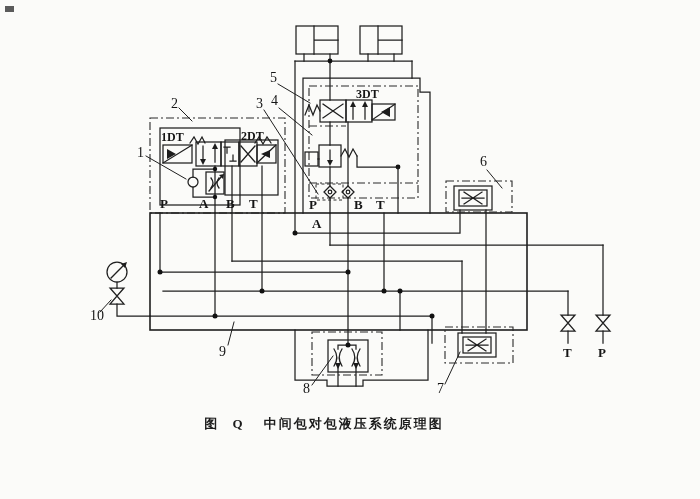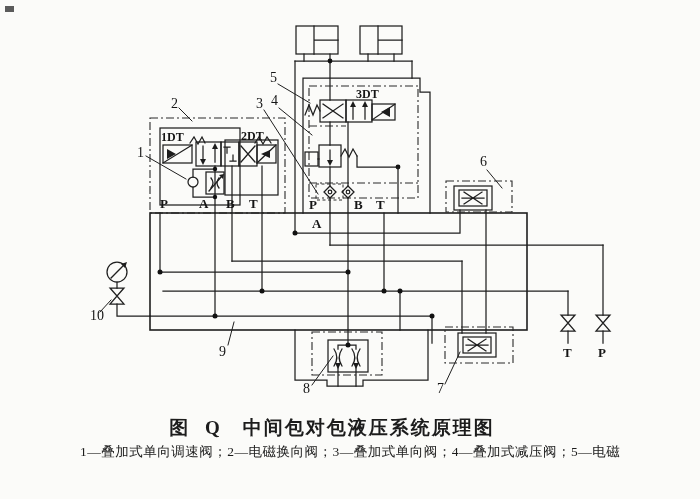--- a/index.html
+++ b/index.html
@@ -14,21 +14,21 @@
   svg .dd{stroke:#2a2a2a;stroke-width:1.1;fill:none;stroke-dasharray:8 3 2 3;}
   svg .dsh{stroke:#2a2a2a;stroke-width:1;fill:none;stroke-dasharray:3 2.5;}
   svg .dot{fill:#111;stroke:none;}
   svg .fil{fill:#1c1c1c;stroke:none;}
   svg text{fill:#151515;font-family:"Liberation Serif", serif;}
   svg .num{font-size:14px;}
   svg .port{font-size:13px;font-weight:bold;}
   svg .sol{font-size:12px;font-weight:bold;}
   .caption{
     position:absolute;left:0;top:415px;width:648px;text-align:center;
-    font-size:19px;font-weight:bold;letter-spacing:1px;margin-left:8px;
+    font-size:13px;font-weight:bold;letter-spacing:1px;
   }
   .caption .code{margin:0 16px 0 10px;}
   .caption .ttl{letter-spacing:2px;}
   .legend{
     position:absolute;left:0;width:700px;text-align:center;
     font-size:13.5px;letter-spacing:0.5px;
   }
   .legend.l1{top:443px;}
   .legend.l2{top:467px;}
   .speck{position:absolute;background:#333;opacity:.8;}
@@ -257,14 +257,13 @@
     <text class="num" x="303" y="393">8</text>
     <text class="num" x="219" y="356">9</text>
     <text class="num" x="90" y="320">10</text>
   </svg>
 
   <div class="caption">
     <span>图</span>
     <span class="code">Q</span>
     <span class="ttl">中间包对包液压系统原理图</span>
   </div>
-  <div class="legend l1">1—叠加式单向调速阀；2—电磁换向阀；3—叠加式单向阀；4—叠加式减压阀；5—电磁</div>
 </div>
 
 </body></html>

